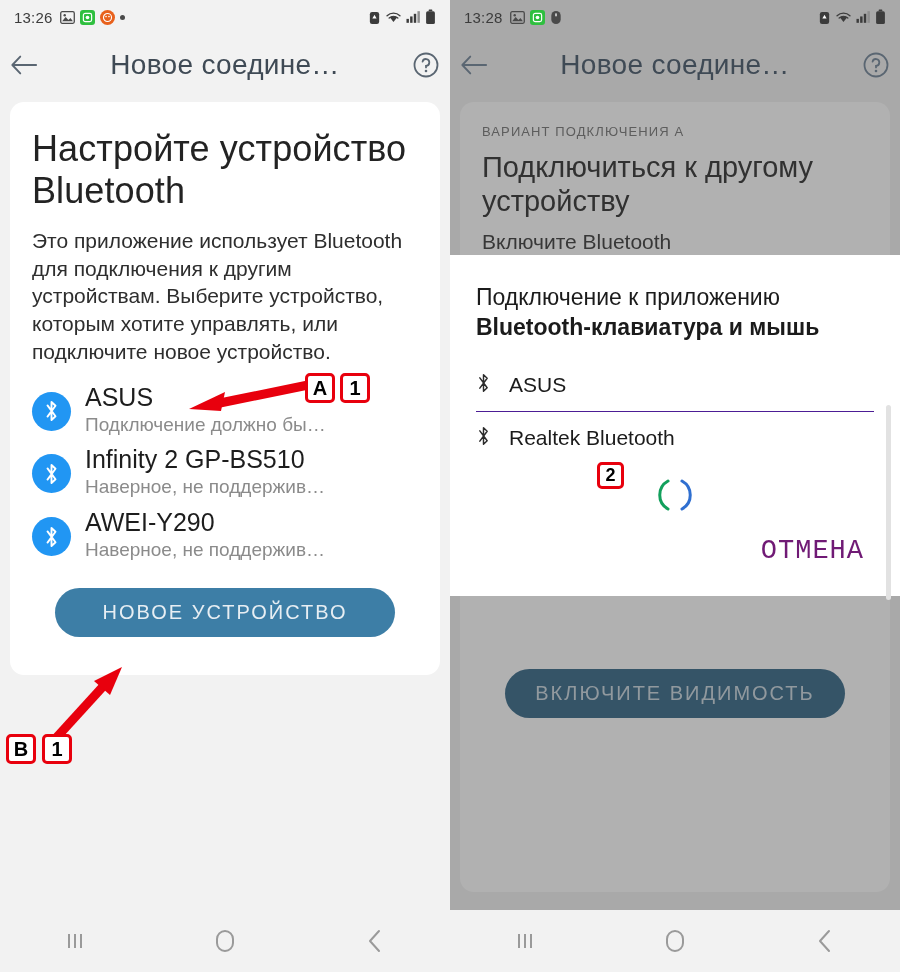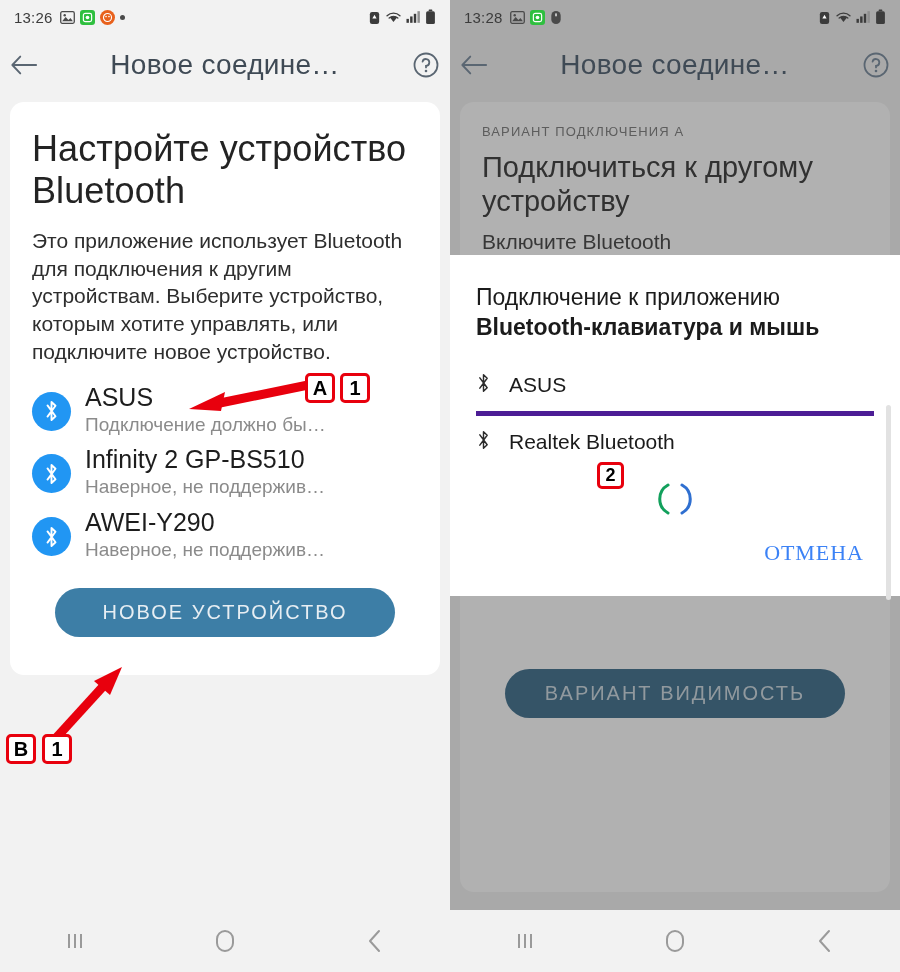--- a/index.html
+++ b/index.html
@@ -224,42 +224,42 @@
   .dlg-title b { font-weight: 700; }
 
   .dlg-list { margin-top: 16px; }
   .dlg-row {
     display: flex;
     align-items: center;
     gap: 18px;
     padding: 13px 0;
     position: relative;
   }
-  .dlg-row + .dlg-row { border-top: 5px solid #4c1d95; text-align: right; }
+  .dlg-row + .dlg-row { border-top: 1px solid #4c1d95; text-align: right; }
   .dlg-dev-name { font-size: 21px; color: #1b1b1b; }
   .bt-glyph-gray { color: #2b2b2b; }
 
   .spinner-area {
     height: 62px;
     display: flex;
     align-items: center;
     justify-content: center;
   }
   .dlg-actions {
     display: flex;
     justify-content: flex-end;
     padding: 4px 6px 10px 0;
   }
   .dlg-cancel {
     background: none;
     border: none;
-    color: #3b82f6;
-    font-size: 22px;
+    color: #701a75;
+    font-size: 27px;
     letter-spacing: 1px;
-    font-family: Liberation Serif, serif;
+    font-family: Liberation Mono, monospace;
     padding: 6px 4px;
   }
   .dlg-scrollbar {
     position: absolute;
     right: 9px;
     top: 150px;
     width: 5px;
     height: 195px;
     background: #e2e2e2;
     border-radius: 3px;
@@ -541,21 +541,21 @@
           </svg>
       </div>
     </div>
 
     <div class="card-right">
       <div class="eyebrow">ВАРИАНТ ПОДКЛЮЧЕНИЯ А</div>
       <div class="h-title-2">Подключиться к другому устройству</div>
       <div class="body-text-2">Включите Bluetooth</div>
 
       <div style="height:395px;"></div>
-      <button class="pill-btn pill-btn-dark">ВАРИАНТ ВИДИМОСТЬ</button>
+      <button class="pill-btn pill-btn-dark">ВКЛЮЧИТЕ ВИДИМОСТЬ</button>
     </div>
 
     <div class="dialog">
       <div class="dlg-title">
         <span>Подключение к приложению</span>
         <b>Bluetooth-клавиатура и мышь</b>
       </div>
 
       <div class="dlg-list">
         <div class="dlg-row">

